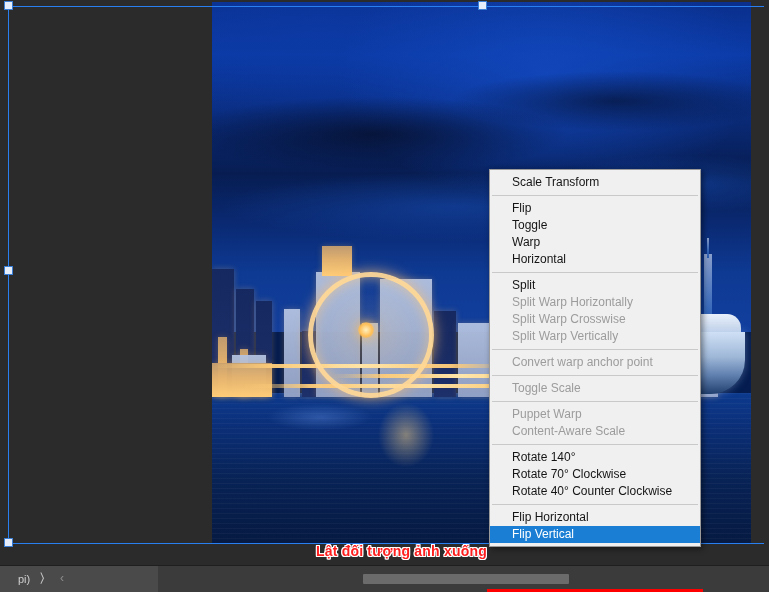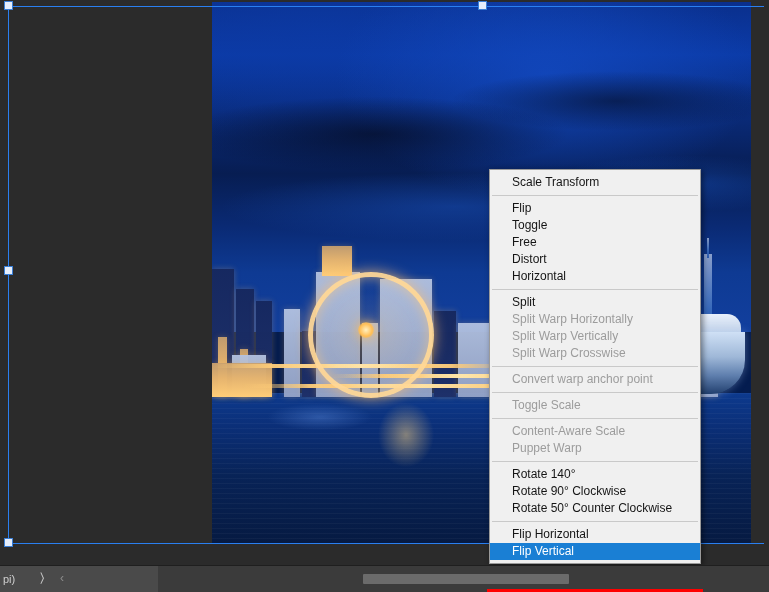--- a/index.html
+++ b/index.html
@@ -265,21 +265,21 @@
     top: 0;
     width: 158px;
     height: 26px;
     background: #4a4a4a;
     display: flex;
     align-items: center;
     color: #cfcfcf;
     font-size: 11px;
   }
   #status-resolution {
-    padding-left: 3px;
+    padding-left: 18px;
     white-space: nowrap;
   }
   #status-expand-icon {
     position: absolute;
     left: 40px;
     top: 4px;
     color: #c8c8c8;
     font-size: 13px;
   }
   #status-collapse-icon {
@@ -371,46 +371,46 @@
 
     <div class="tf-line tf-h" style="left:4px; top:6px; width:760px;"></div>
     <div class="tf-line tf-h" style="left:4px; top:543px; width:760px;"></div>
     <div class="tf-line tf-v" style="left:8px; top:6px; height:538px;"></div>
 
     <div class="tf-handle" style="left:4px; top:1px;"></div>
     <div class="tf-handle" style="left:4px; top:266px;"></div>
     <div class="tf-handle" style="left:4px; top:538px;"></div>
     <div class="tf-handle" style="left:478px; top:1px;"></div>
 
+    <div id="annotation-text">Lật đối tượng ảnh xuống</div>
   </div>
 
   <div id="context-menu">
       <div class="menu-item">Scale Transform</div>
       <div class="menu-sep"></div>
       <div class="menu-item">Flip</div>
       <div class="menu-item">Toggle</div>
-      <div class="menu-item">Free</div>
-      <div class="menu-item">Distort</div>
+      <div class="menu-item">Warp</div>
       <div class="menu-item">Horizontal</div>
       <div class="menu-sep"></div>
       <div class="menu-item">Split</div>
       <div class="menu-item disabled">Split Warp Horizontally</div>
+      <div class="menu-item disabled">Split Warp Crosswise</div>
       <div class="menu-item disabled">Split Warp Vertically</div>
-      <div class="menu-item disabled">Split Warp Crosswise</div>
       <div class="menu-sep"></div>
       <div class="menu-item disabled">Convert warp anchor point</div>
       <div class="menu-sep"></div>
       <div class="menu-item disabled">Toggle Scale</div>
       <div class="menu-sep"></div>
+      <div class="menu-item disabled">Puppet Warp</div>
       <div class="menu-item disabled">Content-Aware Scale</div>
-      <div class="menu-item disabled">Puppet Warp</div>
       <div class="menu-sep"></div>
       <div class="menu-item">Rotate 140°</div>
-      <div class="menu-item">Rotate 90° Clockwise</div>
-      <div class="menu-item">Rotate 50° Counter Clockwise</div>
+      <div class="menu-item">Rotate 70° Clockwise</div>
+      <div class="menu-item">Rotate 40° Counter Clockwise</div>
       <div class="menu-sep"></div>
       <div class="menu-item">Flip Horizontal</div>
       <div class="menu-item selected">Flip Vertical</div>
     </div>
 
   <div id="selection-highlight-box"></div>
 
   <svg id="mouse-cursor" viewBox="0 0 12 18" xmlns="http://www.w3.org/2000/svg">
     <path d="M1,1 L1,14.5 L4.3,11.4 L6.4,16.4 L8.6,15.4 L6.6,10.6 L11,10.4 Z" fill="#ffffff" stroke="#000000" stroke-width="1" stroke-linejoin="round"></path>
   </svg>

